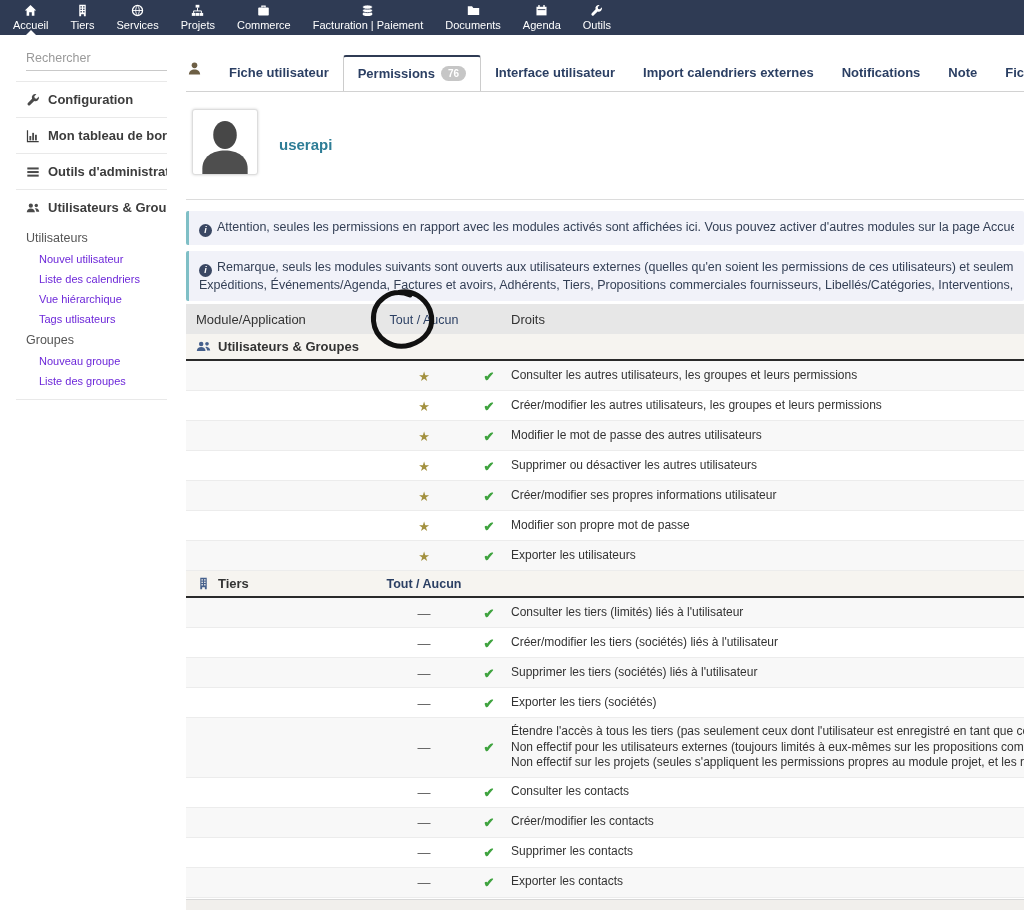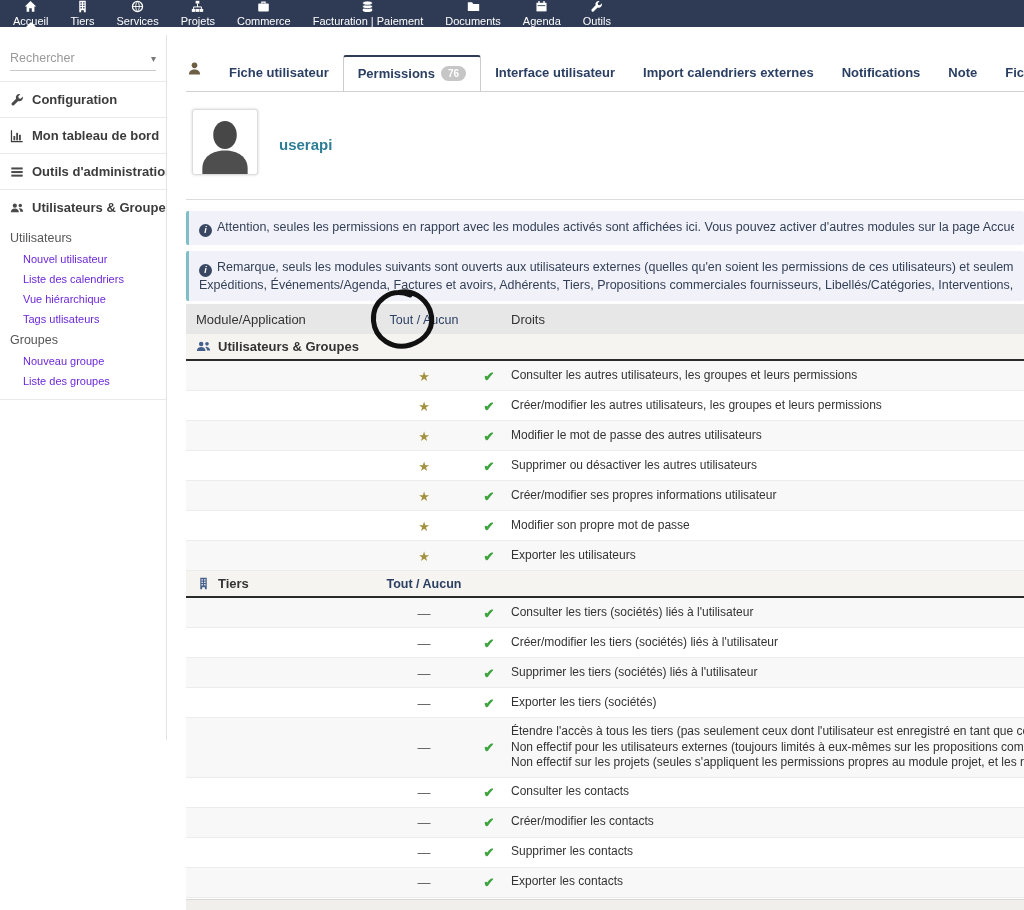--- a/index.html
+++ b/index.html
@@ -1,34 +1,34 @@
 <!DOCTYPE html>
 <html><head>
 <meta charset="utf-8">
 <style>
   * { margin:0; padding:0; box-sizing:border-box; }
   html,body { width:1024px; height:910px; overflow:hidden; background:#fff;
     font-family:"Liberation Sans", sans-serif; }
   body { position:relative; }
 
   
-  .navbar { position:absolute; top:0; left:0; width:1024px; height:27px;
+  .navbar { position:absolute; top:0; left:0; width:1024px; height:35px;
     background:#2f3b54; display:flex; align-items:stretch; padding-left:2px; }
   .nav-item { position:relative; color:#fff; display:flex; flex-direction:column;
     align-items:center; justify-content:center; gap:2px; padding:3px 11px 4px;
     font-size:11px; cursor:pointer; white-space:nowrap; }
   .nav-item .icon { width:13px; height:13px; display:block; }
   .nav-item .icon svg { width:13px; height:13px; fill:#fff; display:block; }
   .nav-item.active::after { content:""; position:absolute; bottom:0; left:50%;
     margin-left:-5px; border-left:5px solid transparent; border-right:5px solid transparent;
     border-bottom:5px solid #fff; }
   .nav-item svg .win { fill:#2f3b54; }
 
   
-  .sidebar { position:absolute; top:35px; left:0; width:167px; height:705px;
+  .sidebar { position:absolute; top:35px; left:16px; width:167px; height:705px;
     background:#fff; border-right:1px solid #e3e3e3; }
   .search-row { margin:16px 10px 10px 10px; border-bottom:1px solid #c9c9c9;
     display:flex; align-items:center; padding-bottom:5px; }
   .search-row input { border:none; outline:none; flex:1; min-width:0; font-size:12.5px;
     color:#555; font-family:"Liberation Sans", sans-serif; background:transparent; }
   .search-row input::placeholder { color:#9a9a9a; }
   .search-caret { color:#777; font-size:10px; padding-left:4px; }
   .side-sec { border-top:1px solid #e9e9e9; padding:10px 10px; font-size:13px;
     font-weight:bold; color:#3c3c3c; display:flex; align-items:center; gap:8px;
     cursor:pointer; white-space:nowrap; overflow:hidden; }
@@ -392,21 +392,21 @@
           </div>
           <div class="c2"><a href="#">Tout / Aucun</a></div>
           <div class="c3"></div>
           <div class="c4"></div>
         </div>
         <div class="t-row perm-row odd">
           <div class="c1"></div>
           <div class="c2"><span class="icon dash">—</span></div>
           <div class="c3"><span class="icon check">✔</span></div>
           <div class="c4">
-            <div class="perm-label">Consulter les tiers (sociétés) liés à l'utilisateur</div>
+            <div class="perm-label">Consulter les tiers (limités) liés à l'utilisateur</div>
           </div>
         </div>
         <div class="t-row perm-row">
           <div class="c1"></div>
           <div class="c2"><span class="icon dash">—</span></div>
           <div class="c3"><span class="icon check">✔</span></div>
           <div class="c4">
             <div class="perm-label">Créer/modifier les tiers (sociétés) liés à l'utilisateur</div>
           </div>
         </div>

